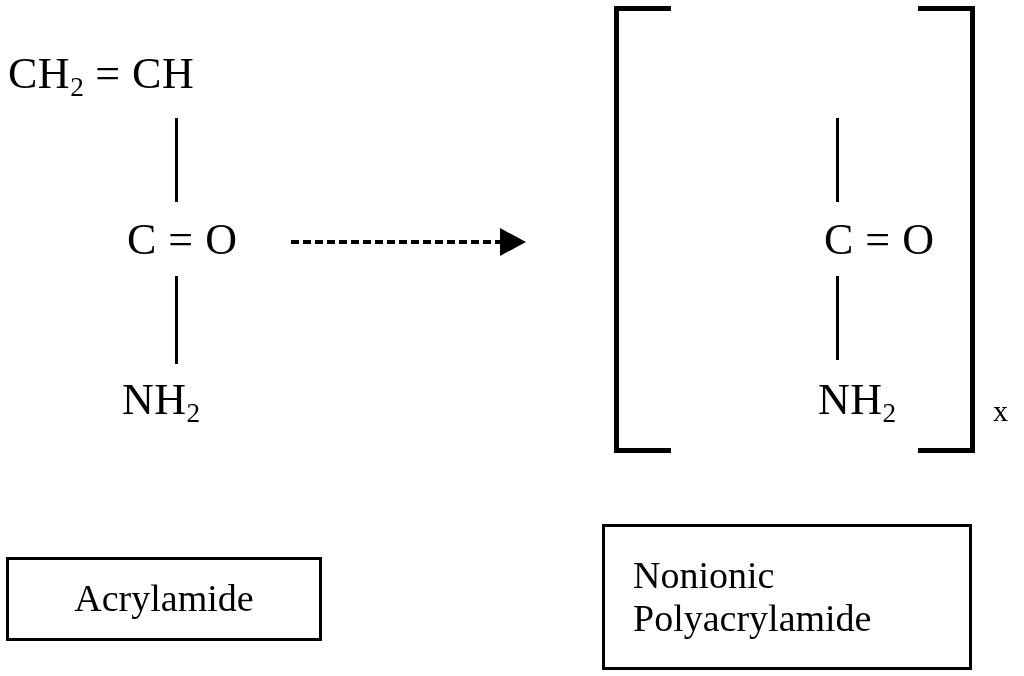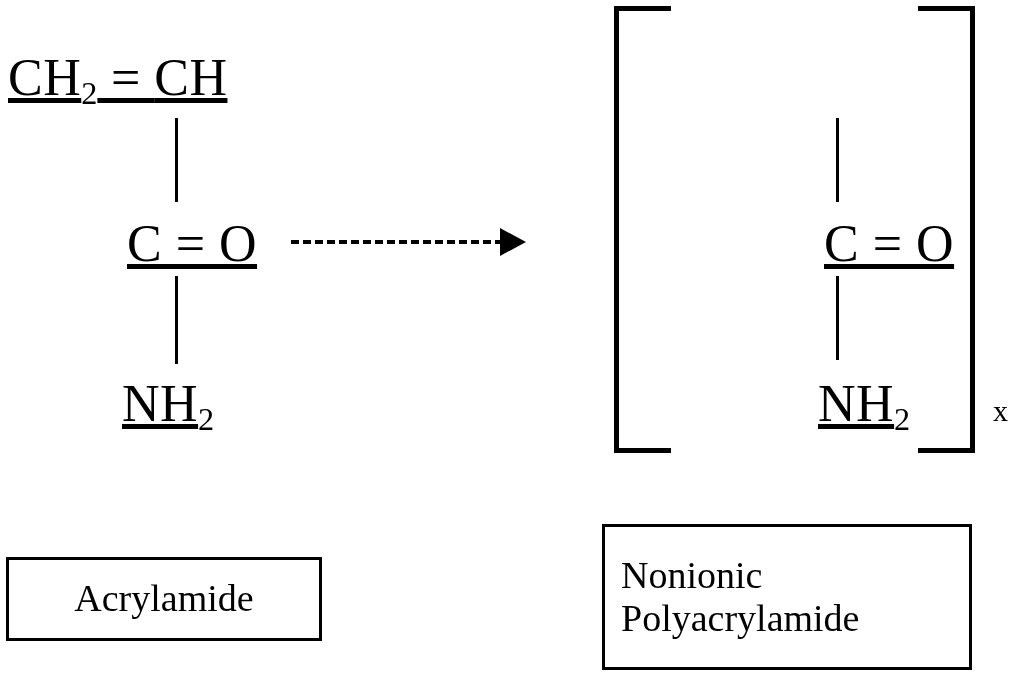--- a/index.html
+++ b/index.html
@@ -14,26 +14,25 @@
   #canvas {
     position: relative;
     width: 1024px;
     height: 676px;
     background: #ffffff;
     overflow: hidden;
   }
   .atom {
     position: absolute;
     font-family: "Liberation Serif", "DejaVu Serif", serif;
-    font-size: 52px;
+    font-size: 44px;
     line-height: 1;
     color: #000000;
     white-space: pre;
     letter-spacing: 0.5px;
-    text-decoration: underline;
   }
   .atom sub {
     font-size: 0.62em;
     vertical-align: -0.28em;
     letter-spacing: 0;
   }
   .bond {
     position: absolute;
     background: #000000;
     width: 3px;
@@ -80,21 +79,21 @@
   }
   .label-box .line {
     font-family: "Liberation Serif", "DejaVu Serif", serif;
     font-size: 38px;
     line-height: 1.12;
     color: #000000;
     white-space: pre;
   }
   #label-acrylamide { align-items: center; }
   #label-acrylamide .line { padding-bottom: 2px; }
-  #label-polyacrylamide { align-items: flex-start; padding-left: 16px; }
+  #label-polyacrylamide { align-items: flex-start; padding-left: 28px; }
 </style>
 </head>
 <body>
 
 <div id="canvas">
 
   <div class="atom" id="reactant-vinyl" style="left:8px; top:52px;"><span>CH</span><sub>2</sub><span> = </span><span>CH</span></div>
 
   <div class="bond" id="reactant-bond-upper" style="left:175px; top:118px; height:84px;"></div>
 

